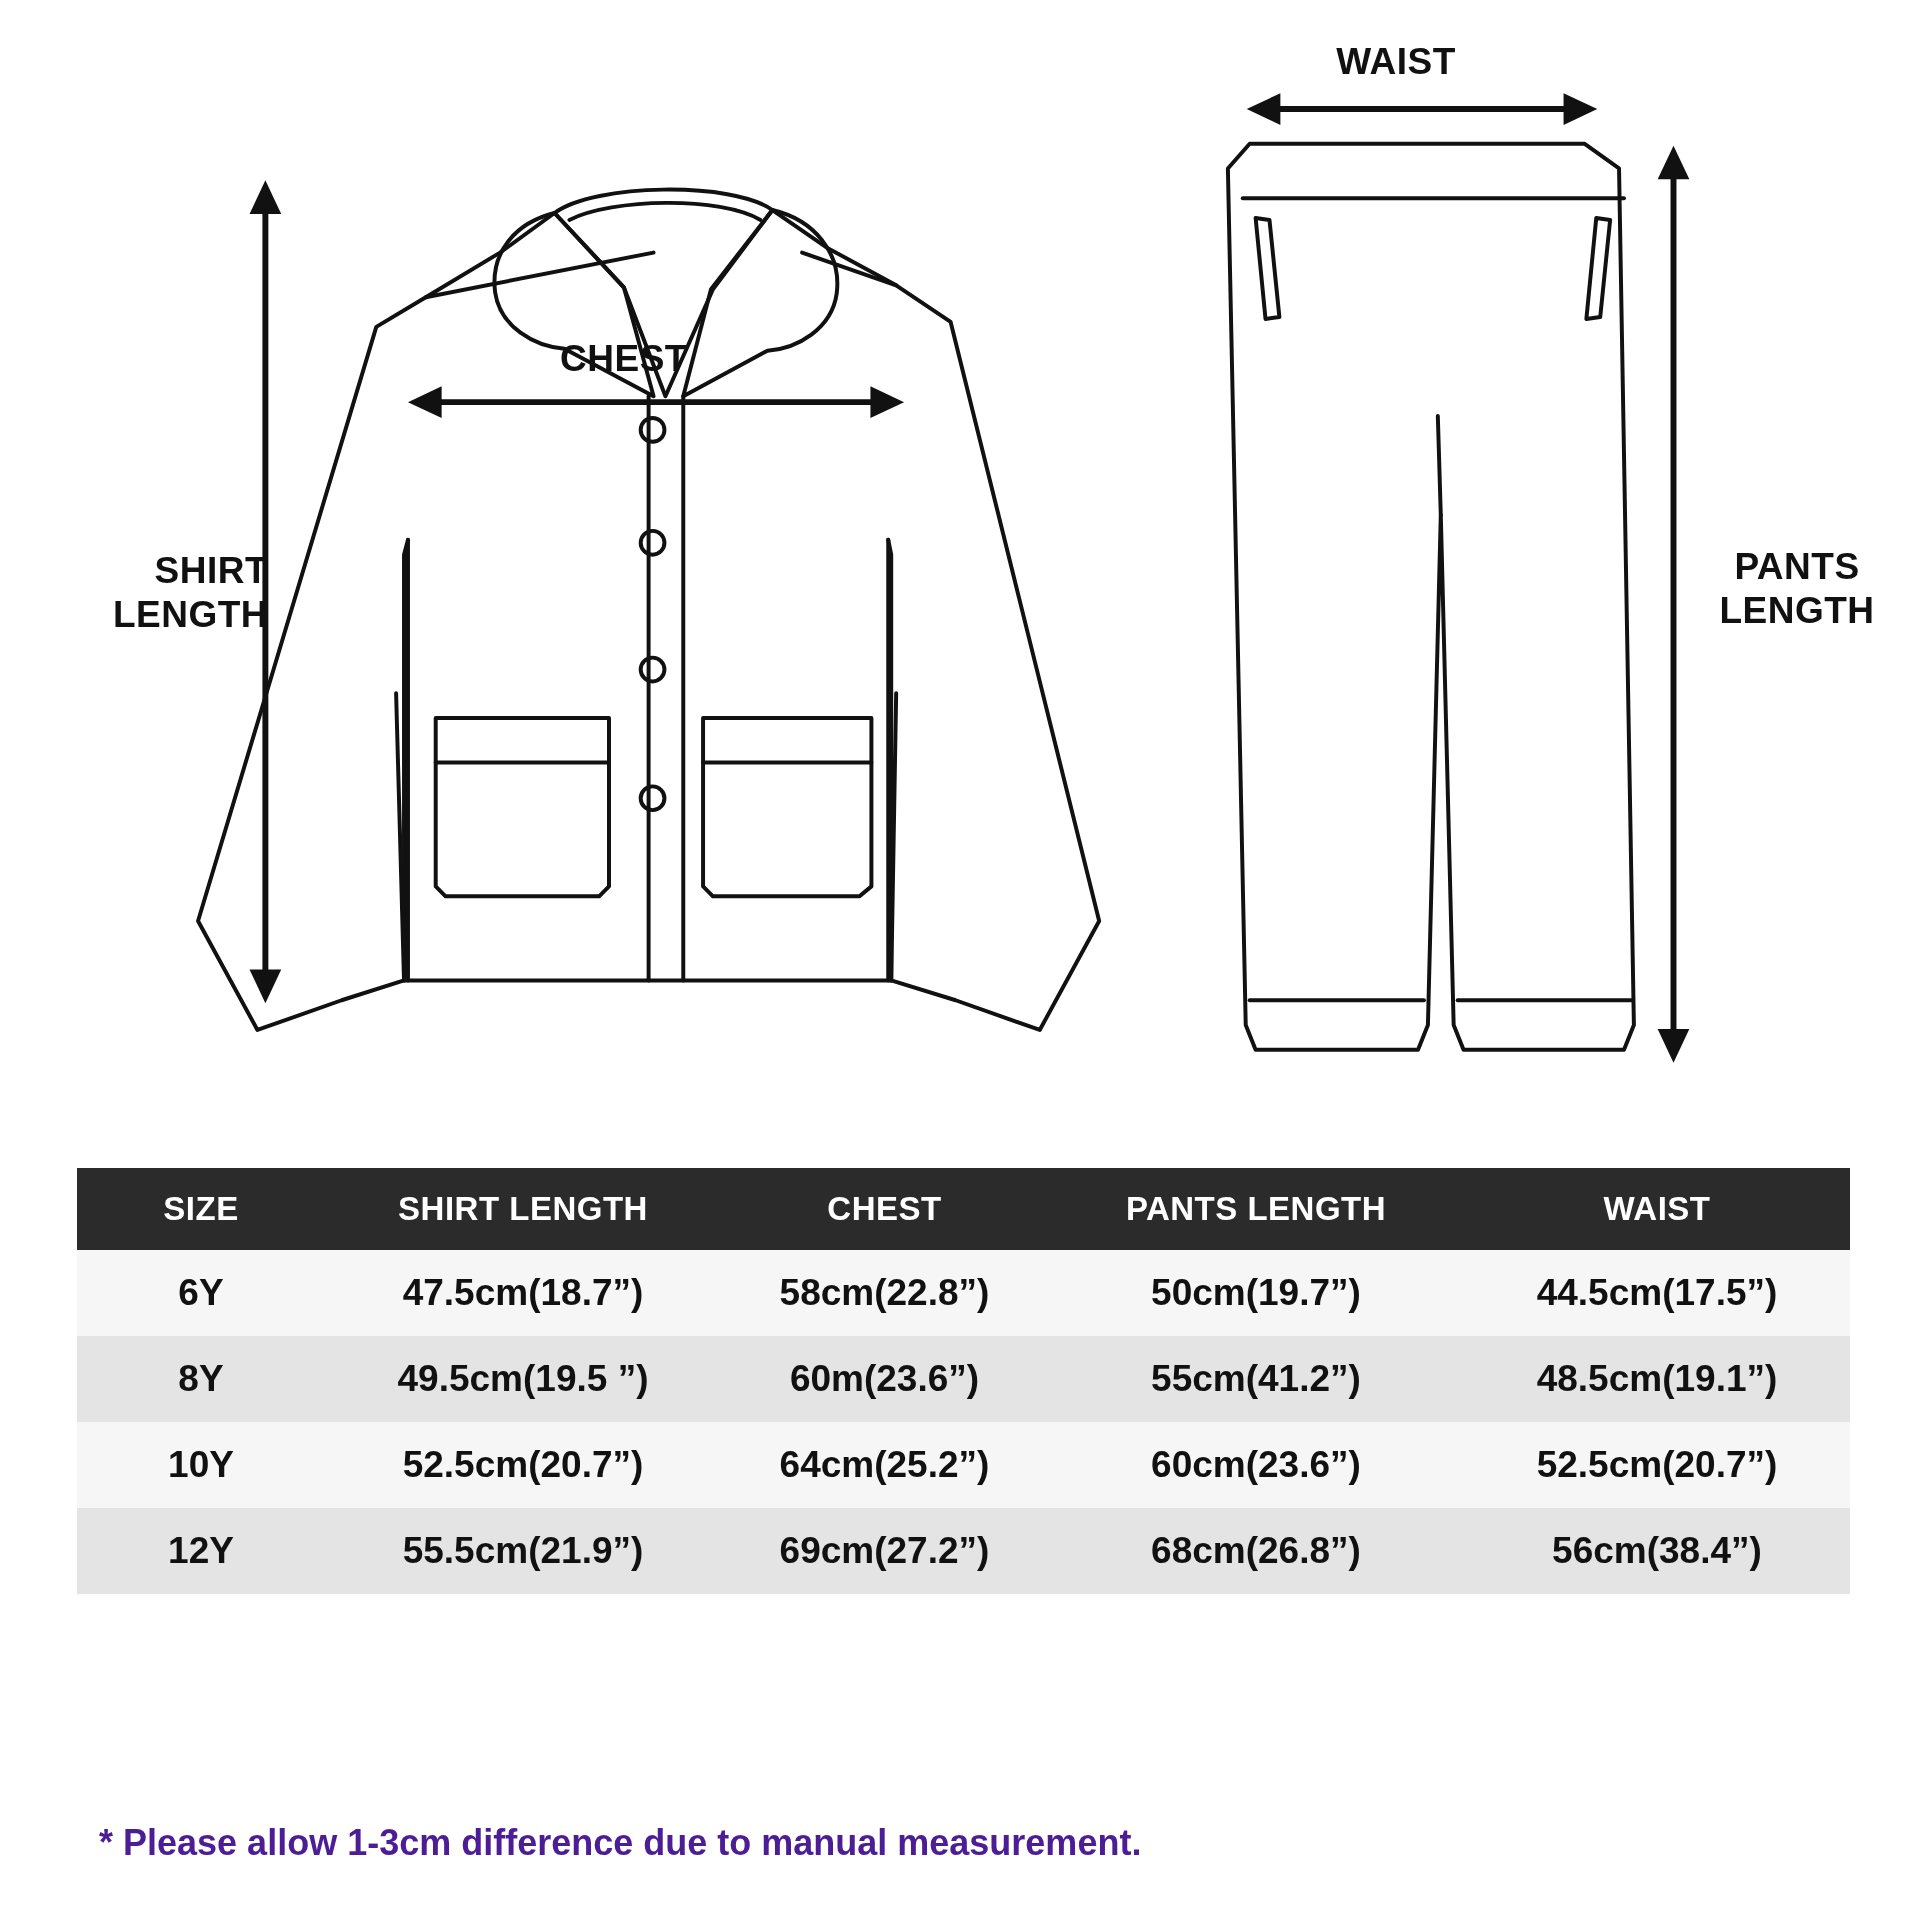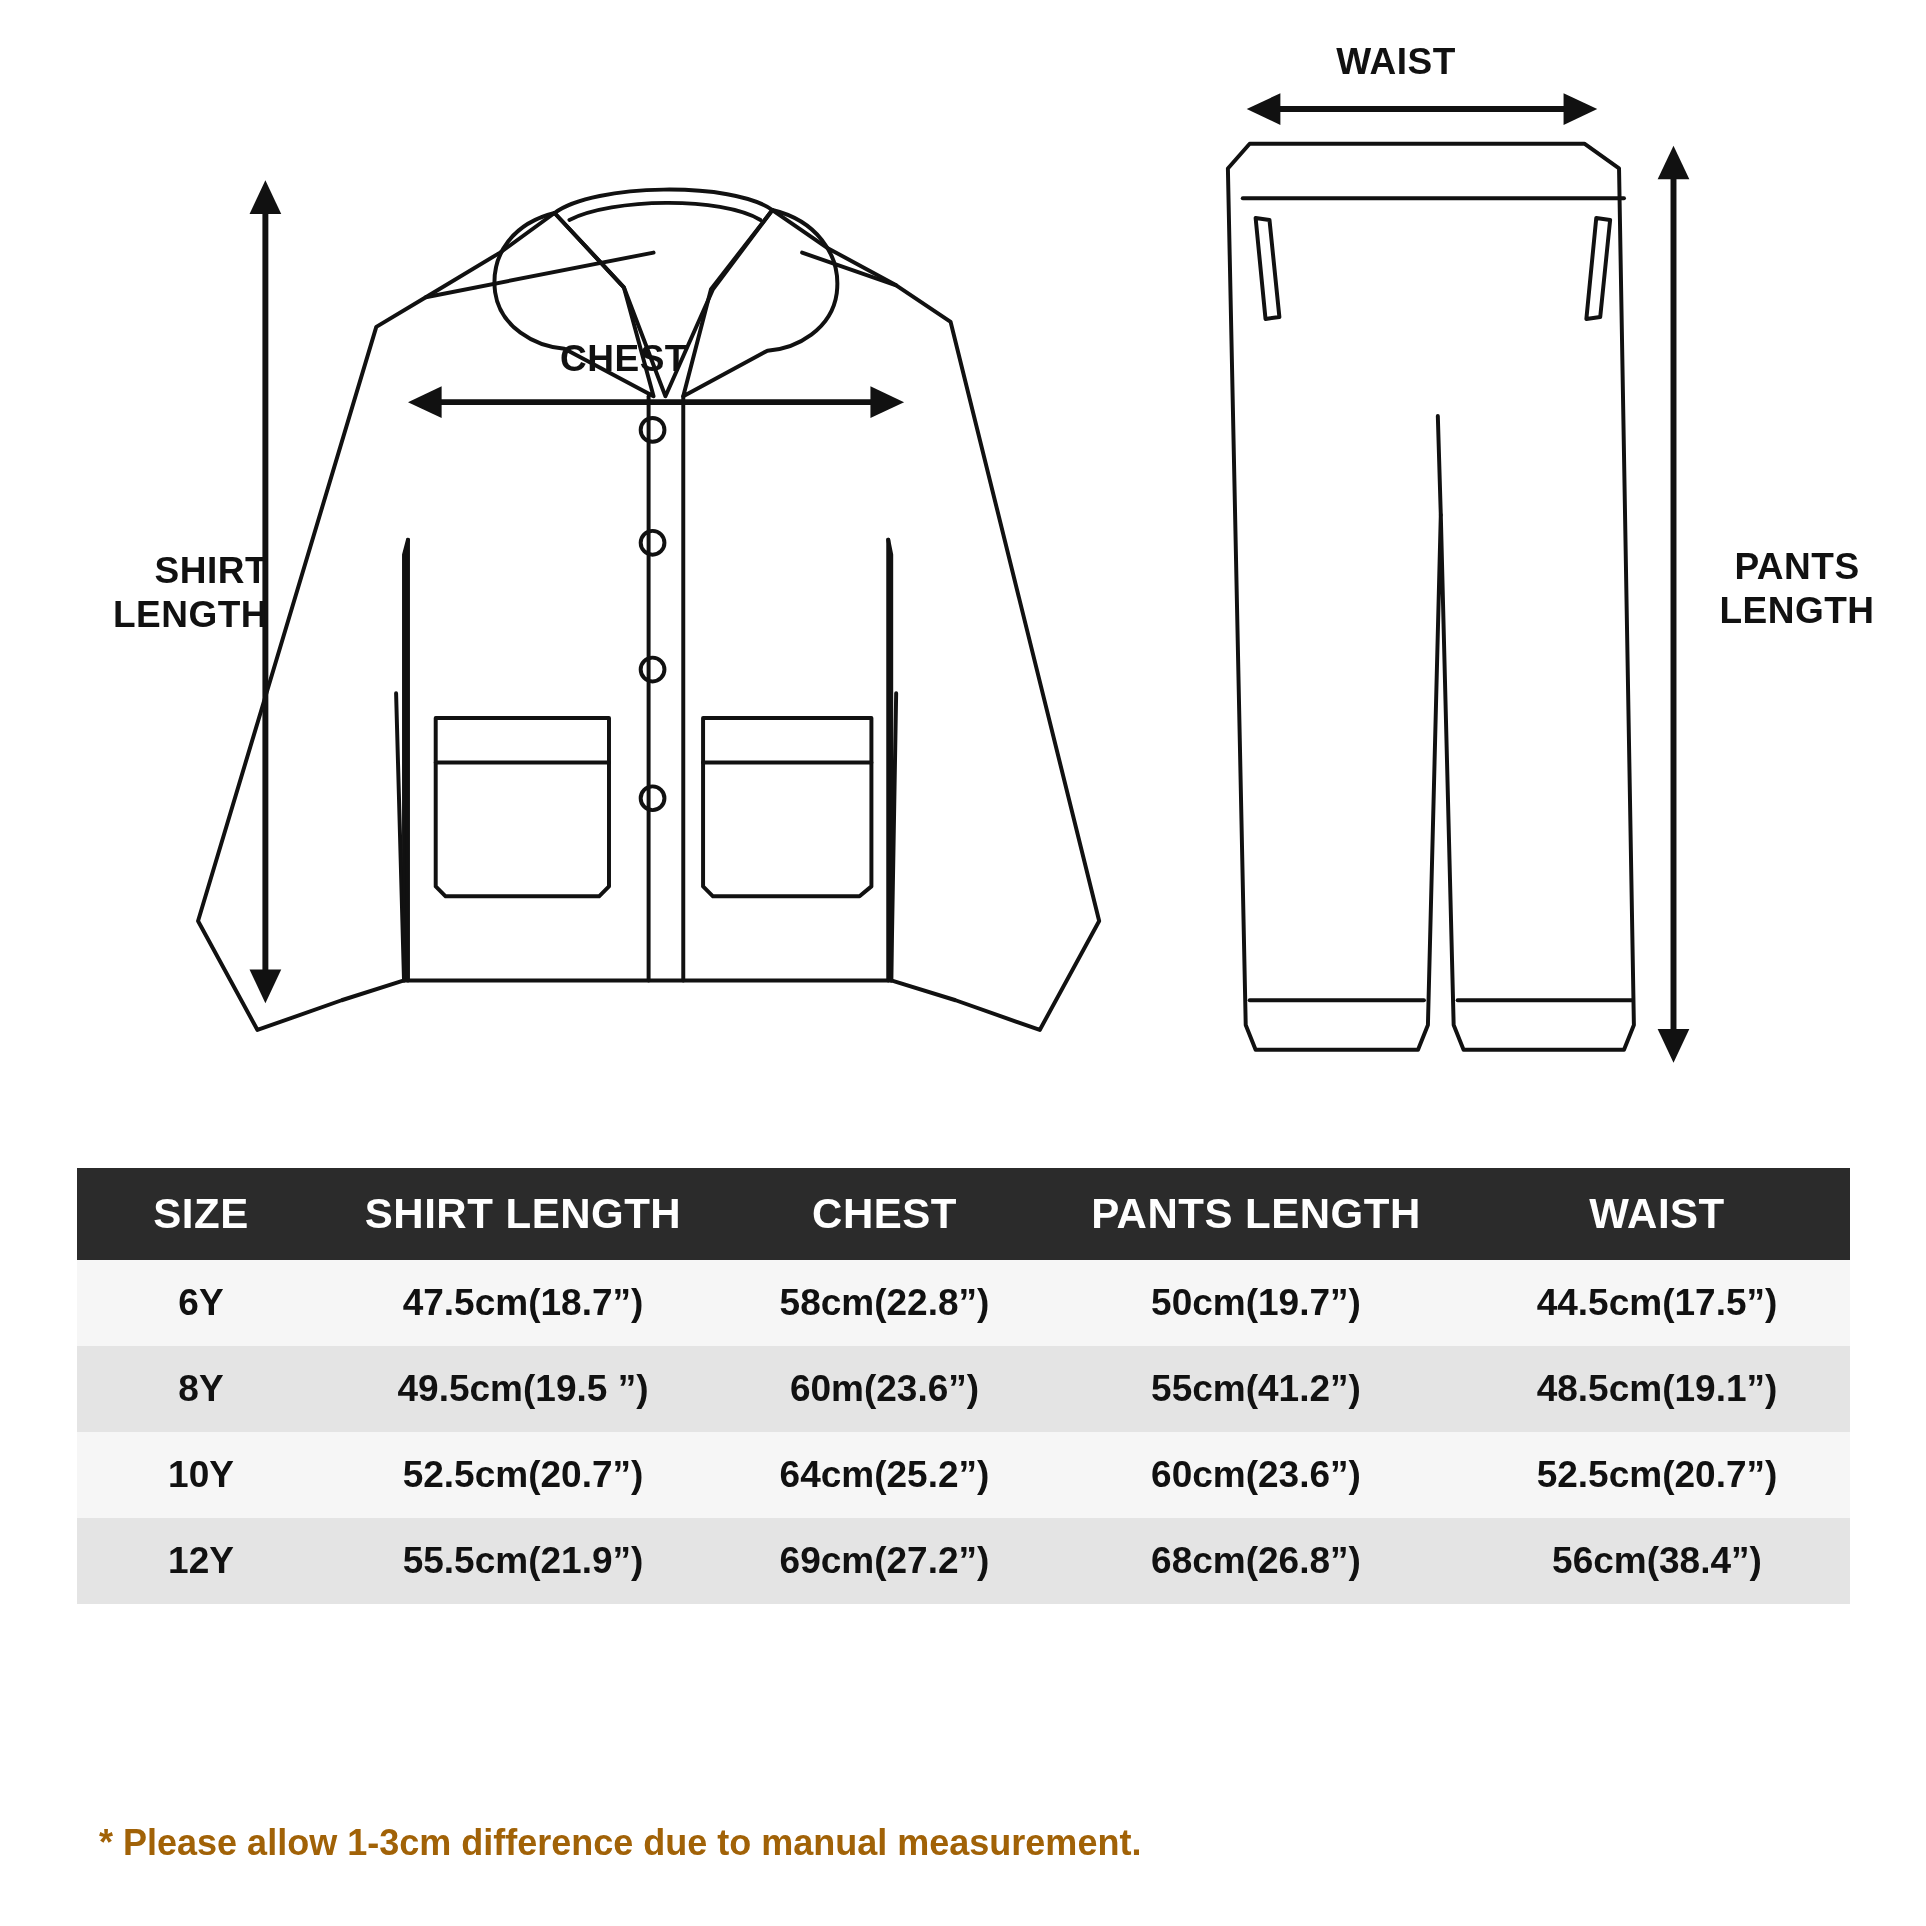--- a/index.html
+++ b/index.html
@@ -80,21 +80,21 @@
     width: 1772px;
   }
   table.size-table {
     border-collapse: collapse;
     width: 1772px;
     table-layout: fixed;
   }
   table.size-table th {
     background: #2b2b2b;
     color: #ffffff;
-    font-size: 42px;
+    font-size: 33px;
     font-weight: bold;
     padding: 22px 4px;
     text-align: center;
     letter-spacing: 0.5px;
     font-family: "Liberation Sans Narrow", "Liberation Sans", sans-serif;
   }
   table.size-table td {
     font-size: 37px;
     font-weight: bold;
     color: #111111;
@@ -113,21 +113,21 @@
   .col-chest { width: 327px; }
   .col-pants { width: 416px; }
   .col-waist { width: 386px; }
 
   .footnote {
     position: absolute;
     left: 99px;
     top: 1822px;
     font-size: 36px;
     font-weight: bold;
-    color: #a16207;
+    color: #4c1d95;
     font-family: "Liberation Sans Narrow", "Liberation Sans", sans-serif;
   }
 </style>
 </head>
 <body>
 
 <div class="page">
 
   <div class="illustrations">
 

